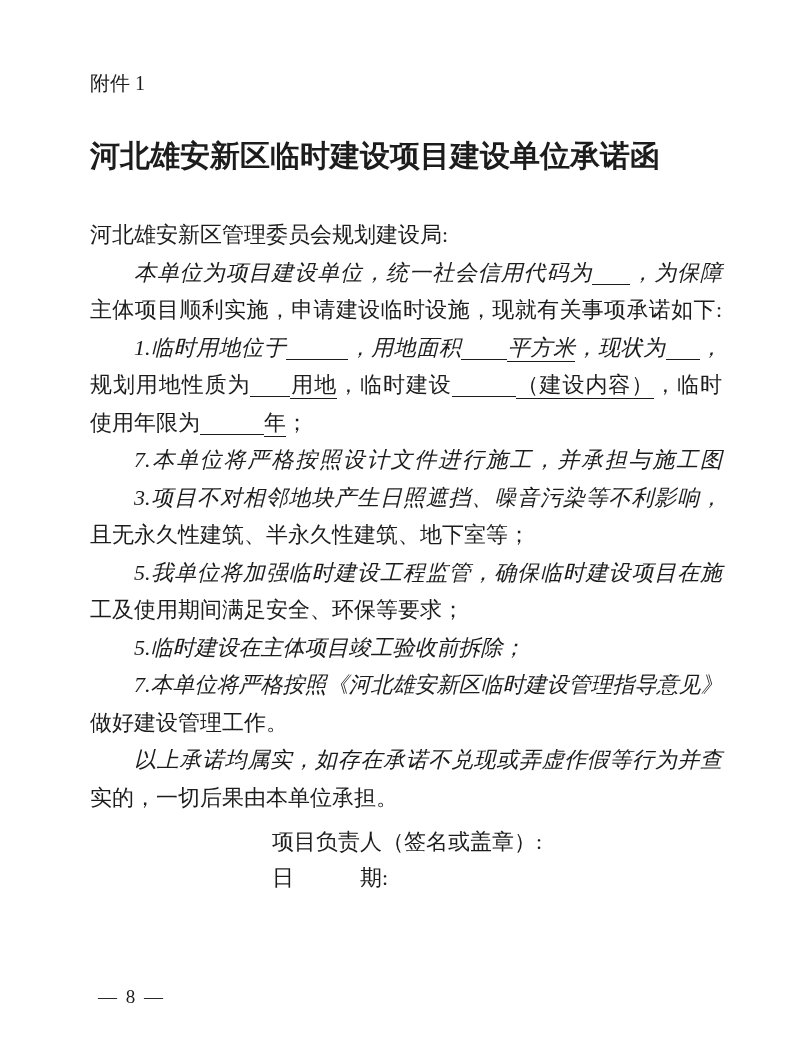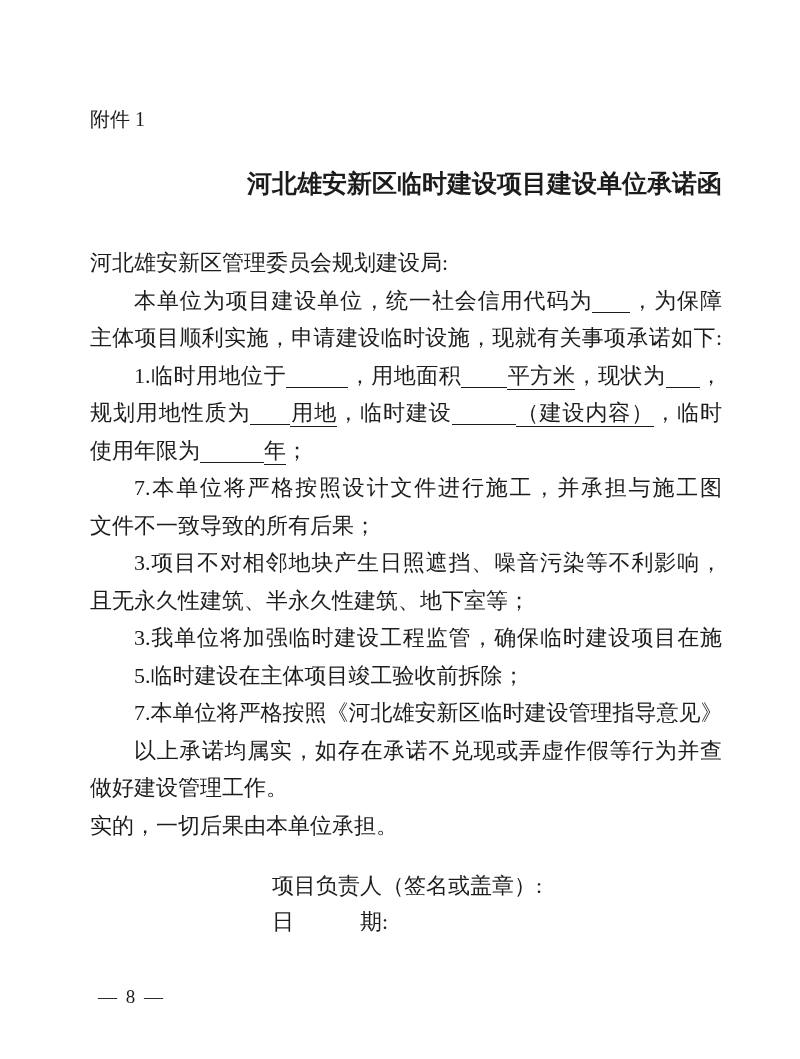--- a/index.html
+++ b/index.html
@@ -4,56 +4,56 @@
 <style>
   * { margin: 0; padding: 0; box-sizing: border-box; }
   html, body { width: 800px; height: 1059px; }
   body {
     background: #ffffff;
     color: #1c1c1c;
     font-family: "Liberation Serif", "DejaVu Serif", serif;
     position: relative;
     overflow: hidden;
   }
-  .page { padding: 106px 78px 0 90px; }
+  .page { padding: 70px 78px 0 90px; }
   .attachment {
     font-size: 20px;
     line-height: 26px;
   }
   .title {
-    margin-top: 32px;
-    font-size: 25px;
+    margin-top: 40px;
+    font-size: 30px;
     font-weight: bold;
-    text-align: right;
+    text-align: left;
     line-height: 40px;
     white-space: nowrap;
   }
   .body {
     margin-top: 40px;
     width: 632px;
     font-size: 22px;
   }
   .line {
     line-height: 37.5px;
     height: 37.5px;
     white-space: nowrap;
   }
   .jl { text-align: justify; text-align-last: justify; }
-  .ind { text-indent: 2em; }
+  .ind { text-indent: 2em; font-style: italic; }
   .blank {
     display: inline-block;
     height: 25px;
     border-bottom: 1.5px solid currentColor;
     vertical-align: text-bottom;
   }
   .w34 { width: 34px; } .w38 { width: 38px; } .w40 { width: 40px; }
   .w46 { width: 46px; } .w62 { width: 62px; } .w64 { width: 64px; }
   .u { border-bottom: 1.5px solid currentColor; padding-bottom: 1px; }
   .signature {
-    margin-top: 24px;
+    margin-top: 8px;
     padding-left: 182px;
     font-size: 22px;
   }
   .signature .sig-line { line-height: 36px; height: 36px; }
   .pageno {
     position: absolute;
     left: 98px;
     bottom: 51px;
     font-size: 19px;
     letter-spacing: 2px;
@@ -76,33 +76,33 @@
 
     <div class="line jl">主体项目顺利实施，申请建设临时设施，现就有关事项承诺如下:</div>
 
     <div class="line ind jl"><span>1.临时用地位于</span><span class="blank w62"></span><span>，用地面积</span><span class="blank w46"></span><span class="u">平方米</span><span>，现状为</span><span class="blank w34"></span><span>，</span></div>
 
     <div class="line jl"><span>规划用地性质为</span><span class="blank w40"></span><span class="u">用地</span><span>，临时建设</span><span class="blank w64"></span><span class="u">（建设内容）</span><span>，临时</span></div>
 
     <div class="line"><span>使用年限为</span><span class="blank w64"></span><span class="u">年</span><span>；</span></div>
 
     <div class="line ind jl">7.本单位将严格按照设计文件进行施工，并承担与施工图</div>
-    <div class="line">文件不一致导致的所有后果；</div>
 
     <div class="line ind jl">3.项目不对相邻地块产生日照遮挡、噪音污染等不利影响，</div>
     <div class="line">且无永久性建筑、半永久性建筑、地下室等；</div>
 
-    <div class="line ind jl">3.我单位将加强临时建设工程监管，确保临时建设项目在施</div>
+    <div class="line ind jl">5.我单位将加强临时建设工程监管，确保临时建设项目在施</div>
+    <div class="line">工及使用期间满足安全、环保等要求；</div>
 
     <div class="line ind">5.临时建设在主体项目竣工验收前拆除；</div>
 
     <div class="line ind jl">7.本单位将严格按照《河北雄安新区临时建设管理指导意见》</div>
+    <div class="line">做好建设管理工作。</div>
+
     <div class="line ind jl">以上承诺均属实，如存在承诺不兑现或弄虚作假等行为并查</div>
-
-    <div class="line">做好建设管理工作。</div>
     <div class="line">实的，一切后果由本单位承担。</div>
 
   </div>
 
   <div class="signature">
     <div class="sig-line">项目负责人（签名或盖章）:</div>
     <div class="sig-line">日　　　期:</div>
   </div>
 
 </div>

